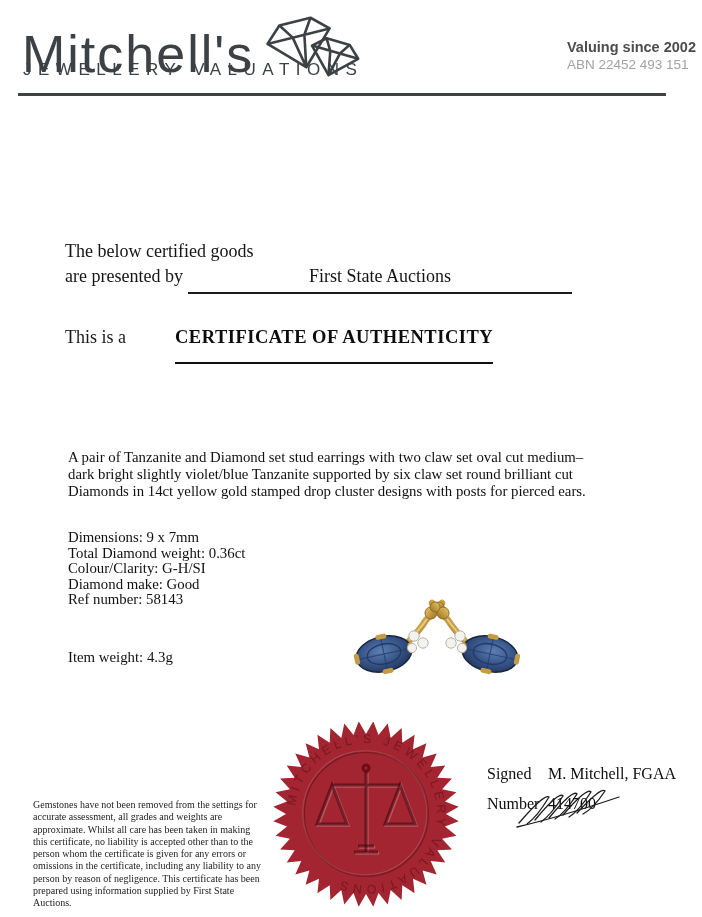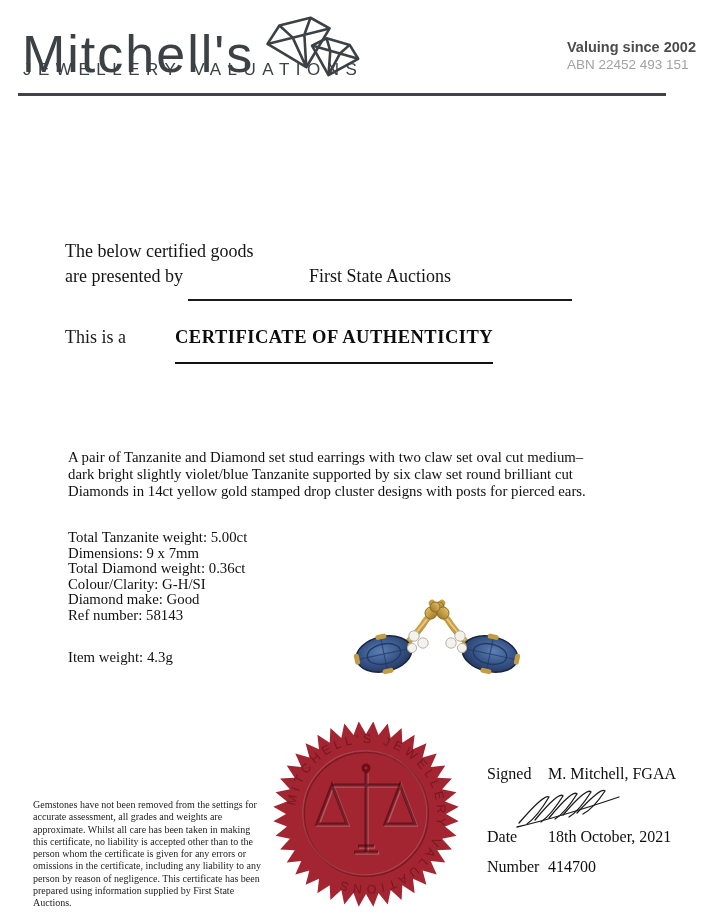--- a/index.html
+++ b/index.html
@@ -24,21 +24,21 @@
   .header-meta{left:567px;top:11px;font-family:"Liberation Sans","DejaVu Sans",sans-serif;}
   .tagline{font-size:14.5px;font-weight:bold;color:#4c4c4c;line-height:18px;margin-top:27px;}
   .abn{font-size:13.5px;color:#a2a2a2;line-height:17px;}
   .header-rule{left:18px;top:93px;width:648px;height:2.5px;background:#3f4347;}
 
   
   .presented{left:65px;top:239px;font-size:18px;line-height:25px;color:#141414;}
   .presented-line2{display:flex;align-items:flex-start;}
   .presenter-line{
     display:inline-block;width:384px;text-align:center;
-    border-bottom:2px solid #1a1a1a;padding-bottom:10px;margin-left:5px;
+    border-bottom:2px solid #1a1a1a;padding-bottom:3px;margin-left:5px;
   }
 
   
   .cert-row{left:65px;top:327px;display:flex;align-items:baseline;font-size:18px;}
   .cert-title{
     margin-left:49px;font-weight:bold;letter-spacing:.5px;
     border-bottom:2.5px solid #111;padding-bottom:14px;font-size:18.5px;color:#0d0d0d;
   }
 
   
@@ -99,21 +99,20 @@
   </div>
 
   <div class="abs cert-row">
     <span>This is a</span>
     <span class="cert-title">CERTIFICATE OF AUTHENTICITY</span>
   </div>
 
   <div class="abs description">A pair of Tanzanite and Diamond set stud earrings with two claw set oval cut medium–dark bright slightly violet/blue Tanzanite supported by six claw set round brilliant cut Diamonds in 14ct yellow gold stamped drop cluster designs with posts for pierced ears.</div>
 
   <div class="abs details">
-    <div>Total Tanzanite weight: 5.00ct</div>
     <div>Dimensions: 9 x 7mm</div>
     <div>Total Diamond weight: 0.36ct</div>
     <div>Colour/Clarity: G-H/SI</div>
     <div>Diamond make: Good</div>
     <div>Ref number: 58143</div>
   </div>
 
   <div class="abs item-weight">Item weight: 4.3g</div>
 
   <div class="abs earrings">
@@ -202,23 +201,19 @@
       <span>M. Mitchell, FGAA</span>
     </div>
     <svg class="signature-svg" width="110" height="48" viewBox="0 0 110 48" fill="none" stroke="#1c1c1c" stroke-width="1.3" stroke-linecap="round">
       <path d="M4,36 Q30,6 34,10 Q22,30 12,37"></path>
       <path d="M20,33 Q44,4 48,9 Q36,28 26,35"></path>
       <path d="M34,31 Q58,2 62,7 Q50,26 40,32"></path>
       <path d="M48,28 Q72,0 76,5 Q64,24 54,30"></path>
       <path d="M62,26 Q86,0 90,4 Q78,22 68,27"></path>
       <path d="M2,40 Q45,30 104,10"></path>
     </svg>
-    <div class="sig-row date-row">
-      <span class="lbl">Date</span>
-      <span>18th October, 2021</span>
-    </div>
     <div class="sig-row number-row">
       <span class="lbl">Number</span>
       <span>414700</span>
     </div>
   </div>
 
 </div>
 
 </body></html>

